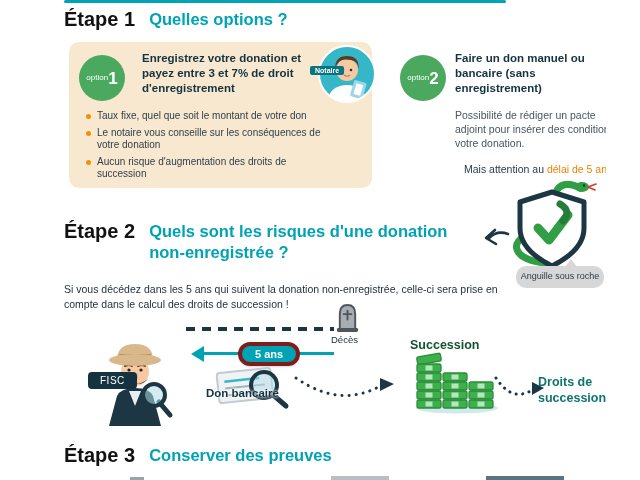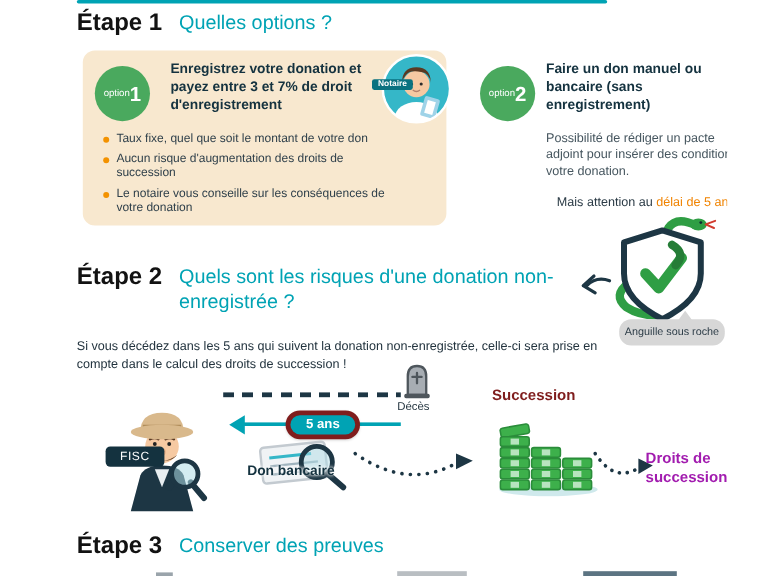--- a/index.html
+++ b/index.html
@@ -5,21 +5,21 @@
   * { margin:0; padding:0; box-sizing:border-box; }
   html,body { background:#fff; }
   body { font-family:"Liberation Sans", sans-serif; color:#1d3644; }
   .canvas { position:relative; width:572px; height:480px; background:#ffffff; overflow:hidden; margin:0 auto;border-radius:29px; }
   .abs { position:absolute; }
 
   .top-rule { left:30px; top:0; width:442px; height:3px; background:#00a3b4; border-radius:2px; }
 
   .step-row { display:flex; align-items:flex-start; gap:14px; }
   .step-label { font-size:20px; font-weight:bold; color:#121212; line-height:1.1; white-space:nowrap; }
-  .step-title { font-size:16.5px; font-weight:normal; color:#00a3b4; line-height:1.25; margin-top:1px; }
+  .step-title { font-size:16.5px; font-weight:bold; color:#00a3b4; line-height:1.25; margin-top:1px; }
 
   .step1-row { left:30px; top:8px; }
   .step2-row { left:30px; top:220px; }
   .step2-row .step-title { width:330px; }
   .step3-row { left:30px; top:444px; }
 
   .panel { left:35px; top:42px; width:303px; height:146px; background:#f8e8cf; border-radius:10px; }
 
   .badge { width:46px; height:46px; border-radius:50%; background:#4aa95e; color:#fff;
            display:flex; flex-direction:row; align-items:center; justify-content:center; line-height:1; }
@@ -69,23 +69,23 @@
   .fisc { left:54px; top:372px; background:#14323f; color:#fff; font-weight:normal; font-size:10px;
           letter-spacing:.5px; padding:3px 12px; border-radius:4px; z-index:4; }
 
   .paper { left:176px; top:360px; width:88px; height:50px; }
   .bank-label { left:172px; top:387px; font-size:11.5px; font-weight:bold; color:#14323f; z-index:3;
                 text-shadow:0 0 3px #fff, 0 0 3px #fff; }
 
   .dotted1 { left:258px; top:370px; width:106px; height:34px; }
   .dotted2 { left:458px; top:372px; width:54px; height:30px; }
 
-  .succession-label { left:376px; top:322px; font-size:12.5px; font-weight:bold; color:#7f1d1d;text-align:center; }
+  .succession-label { left:376px; top:338px; font-size:12.5px; font-weight:bold; color:#14532d;text-align:center; }
   .money { left:380px; top:350px; width:86px; height:64px; }
-  .rights-label { left:504px; top:374px; width:80px; font-size:12.5px; font-weight:bold; color:#a21caf; line-height:1.3; }
+  .rights-label { left:504px; top:374px; width:80px; font-size:12.5px; font-weight:bold; color:#0f766e; line-height:1.3; }
 
   .cut1 { left:96px; top:477px; width:14px; height:3px; background:#9aa4ab; }
   .cut2 { left:297px; top:476px; width:58px; height:4px; background:#b9bec2; }
   .cut3 { left:452px; top:476px; width:78px; height:4px; background:#5c7482; }
 </style>
 </head>
 <body>
 
 <div class="canvas">
 
@@ -124,25 +124,25 @@
   </svg>
   <div class="abs ribbon">Notaire</div>
 
   <ul class="abs bullets">
     <li>
       <span class="dot"></span>
       <span>Taux fixe, quel que soit le montant de votre don</span>
     </li>
     <li>
       <span class="dot"></span>
-      <span>Aucun risque d'augmentation des droits de succession</span>
+      <span>Le notaire vous conseille sur les conséquences de votre donation</span>
     </li>
     <li>
       <span class="dot"></span>
-      <span>Le notaire vous conseille sur les conséquences de votre donation</span>
+      <span>Aucun risque d'augmentation des droits de succession</span>
     </li>
   </ul>
 
   <div class="abs badge badge2">
     <span class="w">option</span>
     <span class="n">2</span>
   </div>
 
   <div class="abs opt-heading opt2-heading">Faire un don manuel ou bancaire (sans enregistrement)</div>
   <div class="abs opt2-body">Possibilité de rédiger un pacte adjoint pour insérer des conditions votre donation.</div>

